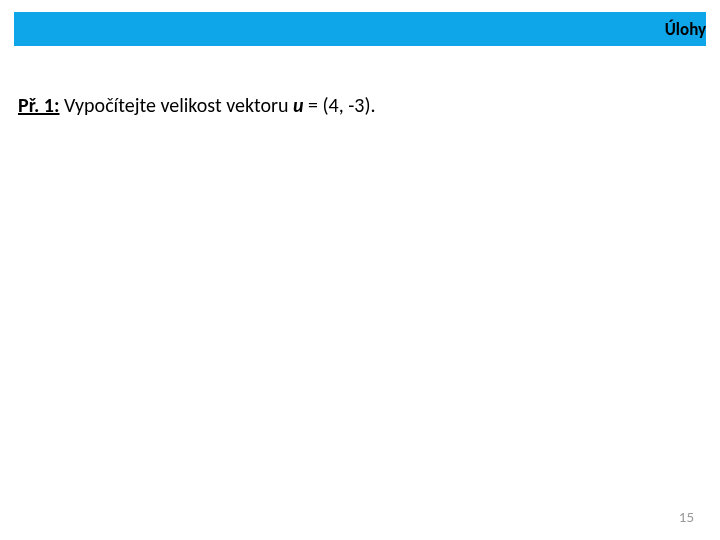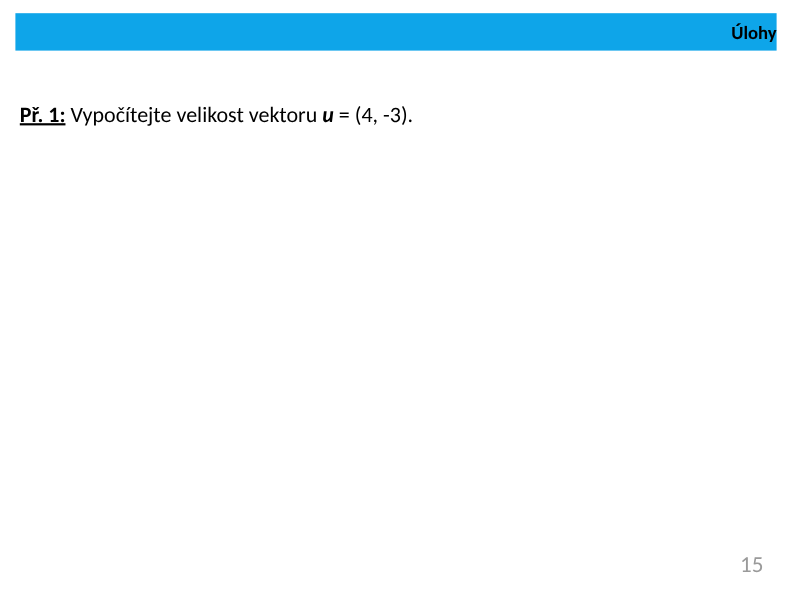--- a/index.html
+++ b/index.html
@@ -38,21 +38,21 @@
     text-decoration: underline;
   }
   .var-bold {
     font-weight: 700;
     font-style: italic;
   }
   .page-number {
     position: absolute;
     bottom: 14px;
     right: 26px;
-    font-size: 21px;
+    font-size: 15px;
     color: #9a9a9a;
   }
 </style>
 </head>
 <body>
 
 <div class="slide">
 
   <div class="title-bar">
     <span>Úlohy</span>

